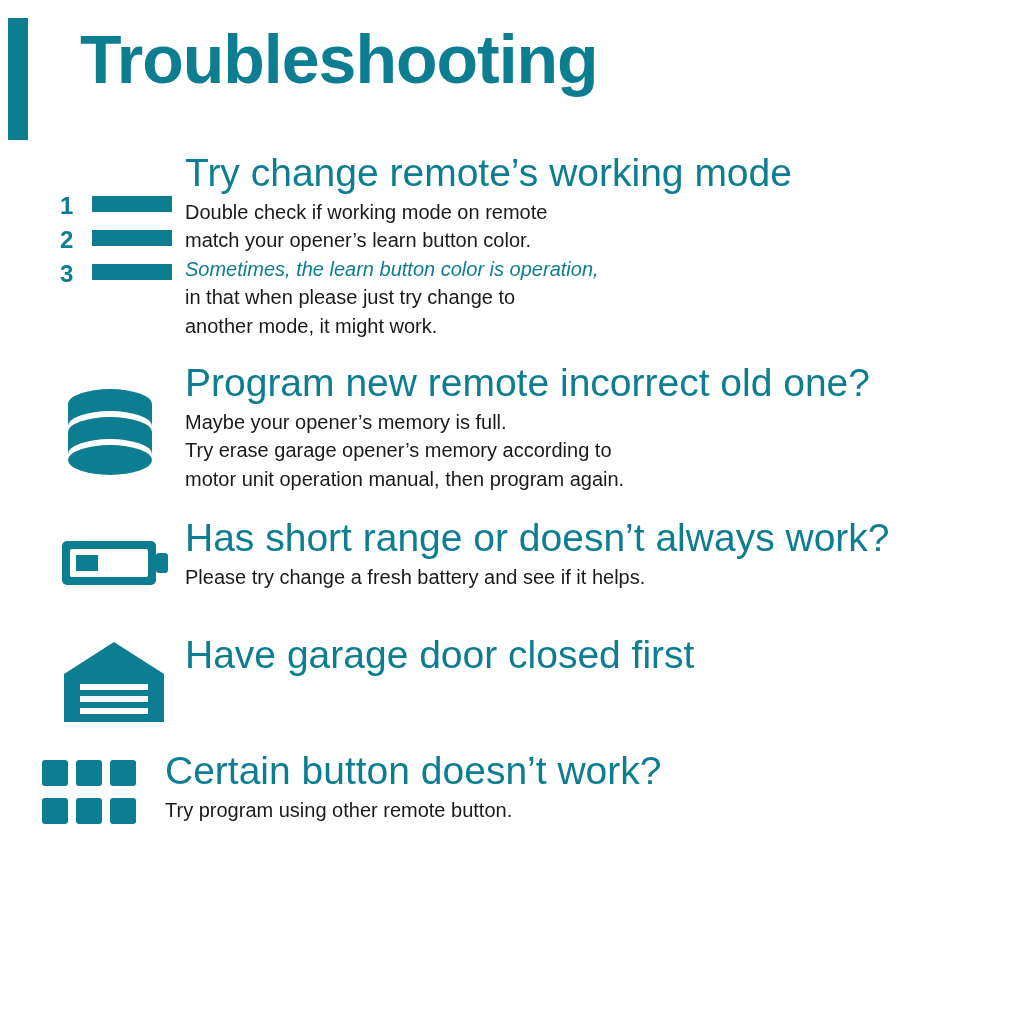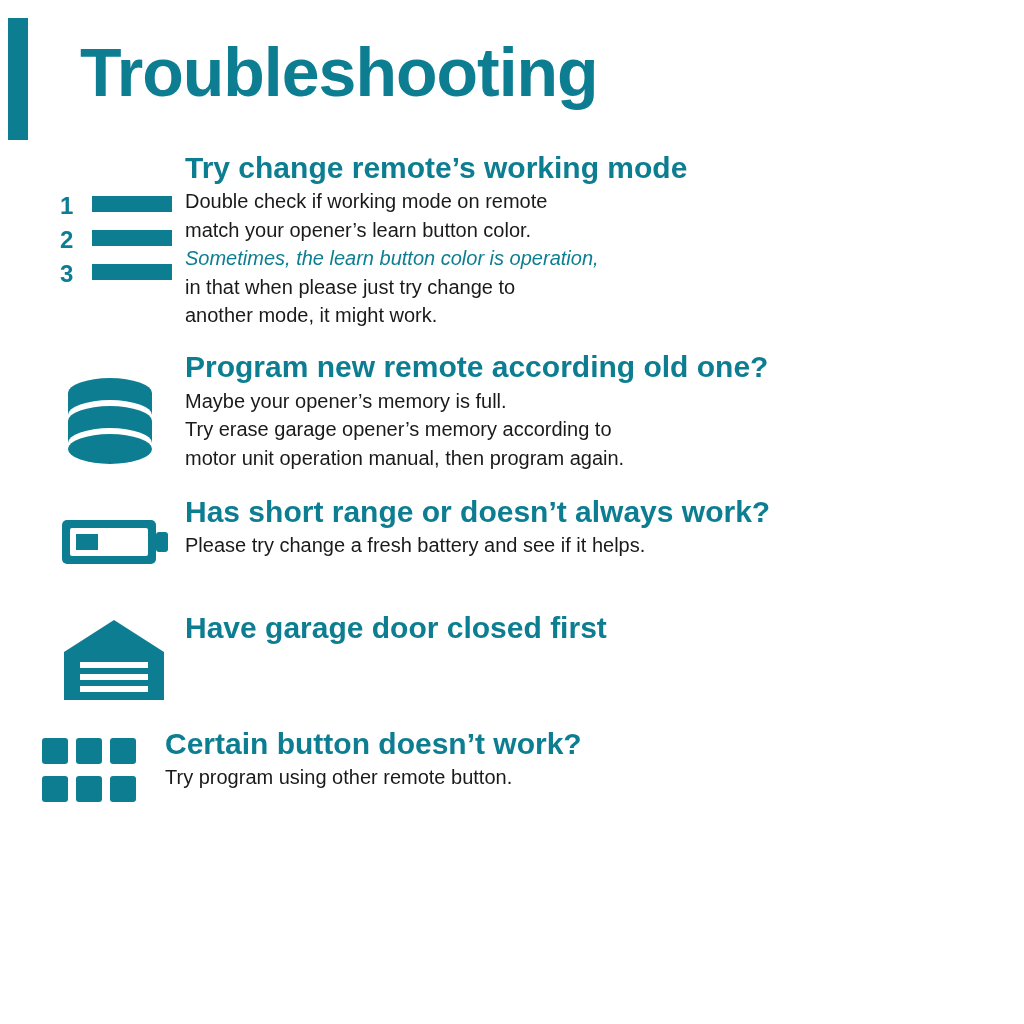--- a/index.html
+++ b/index.html
@@ -30,21 +30,21 @@
     position: absolute;
     left: 8px;
     top: 18px;
     width: 20px;
     height: 122px;
     background: #0d7e91;
   }
   .header-title {
     position: absolute;
     left: 80px;
-    top: 37px;
+    top: 24px;
     font-size: 68px;
     font-weight: bold;
     letter-spacing: -1px;
     color: #0d7e91;
     line-height: 1.05;
     white-space: nowrap;
   }
 
   
   .items {
@@ -66,22 +66,22 @@
     align-items: flex-start;
     justify-content: flex-start;
     padding-top: 12px;
   }
   .item-body {
     flex: 1 1 auto;
     padding-right: 10px;
   }
   .item-title {
     color: #0d7e91;
-    font-size: 30px;
-    font-weight: bold;
+    font-size: 39px;
+    font-weight: normal;
     line-height: 1.18;
     margin-bottom: 2px;
     white-space: nowrap;
   }
   .item-line {
     font-size: 20px;
     line-height: 1.42;
     color: #1a1a1a;
     white-space: nowrap;
   }
@@ -144,21 +144,21 @@
           <ellipse cx="50" cy="16" rx="42" ry="15" fill="#0d7e91"></ellipse>
           <rect x="8" y="16" width="84" height="22" fill="#0d7e91"></rect>
           <ellipse cx="50" cy="38" rx="42" ry="15" fill="#ffffff"></ellipse>
           <ellipse cx="50" cy="44" rx="42" ry="15" fill="#0d7e91"></ellipse>
           <rect x="8" y="44" width="84" height="22" fill="#0d7e91"></rect>
           <ellipse cx="50" cy="66" rx="42" ry="15" fill="#ffffff"></ellipse>
           <ellipse cx="50" cy="72" rx="42" ry="15" fill="#0d7e91"></ellipse>
         </svg>
       </div>
       <div class="item-body">
-        <div class="item-title">Program new remote according old one?</div>
+        <div class="item-title">Program new remote incorrect old one?</div>
         <div class="item-line">Maybe your opener’s memory is full.</div>
         <div class="item-line">Try erase garage opener’s memory according to</div>
         <div class="item-line">motor unit operation manual, then program again.</div>
       </div>
     </div>
 
     <div class="item b3">
       <div class="item-icon">
         <svg width="110" height="56" viewBox="0 0 110 56">
           <rect x="2" y="6" width="94" height="44" rx="5" fill="#0d7e91"></rect>

